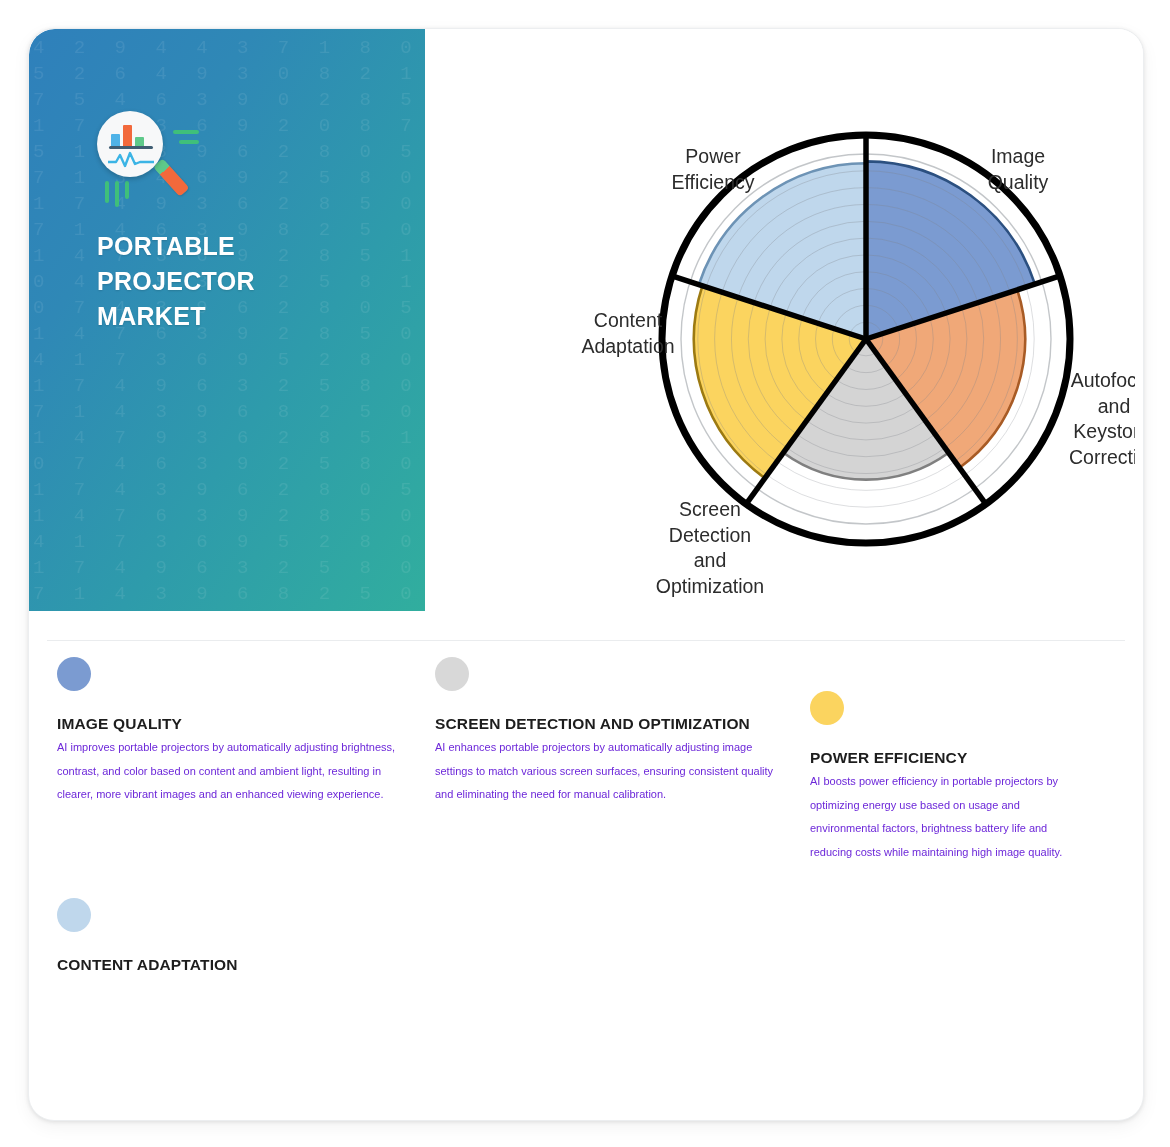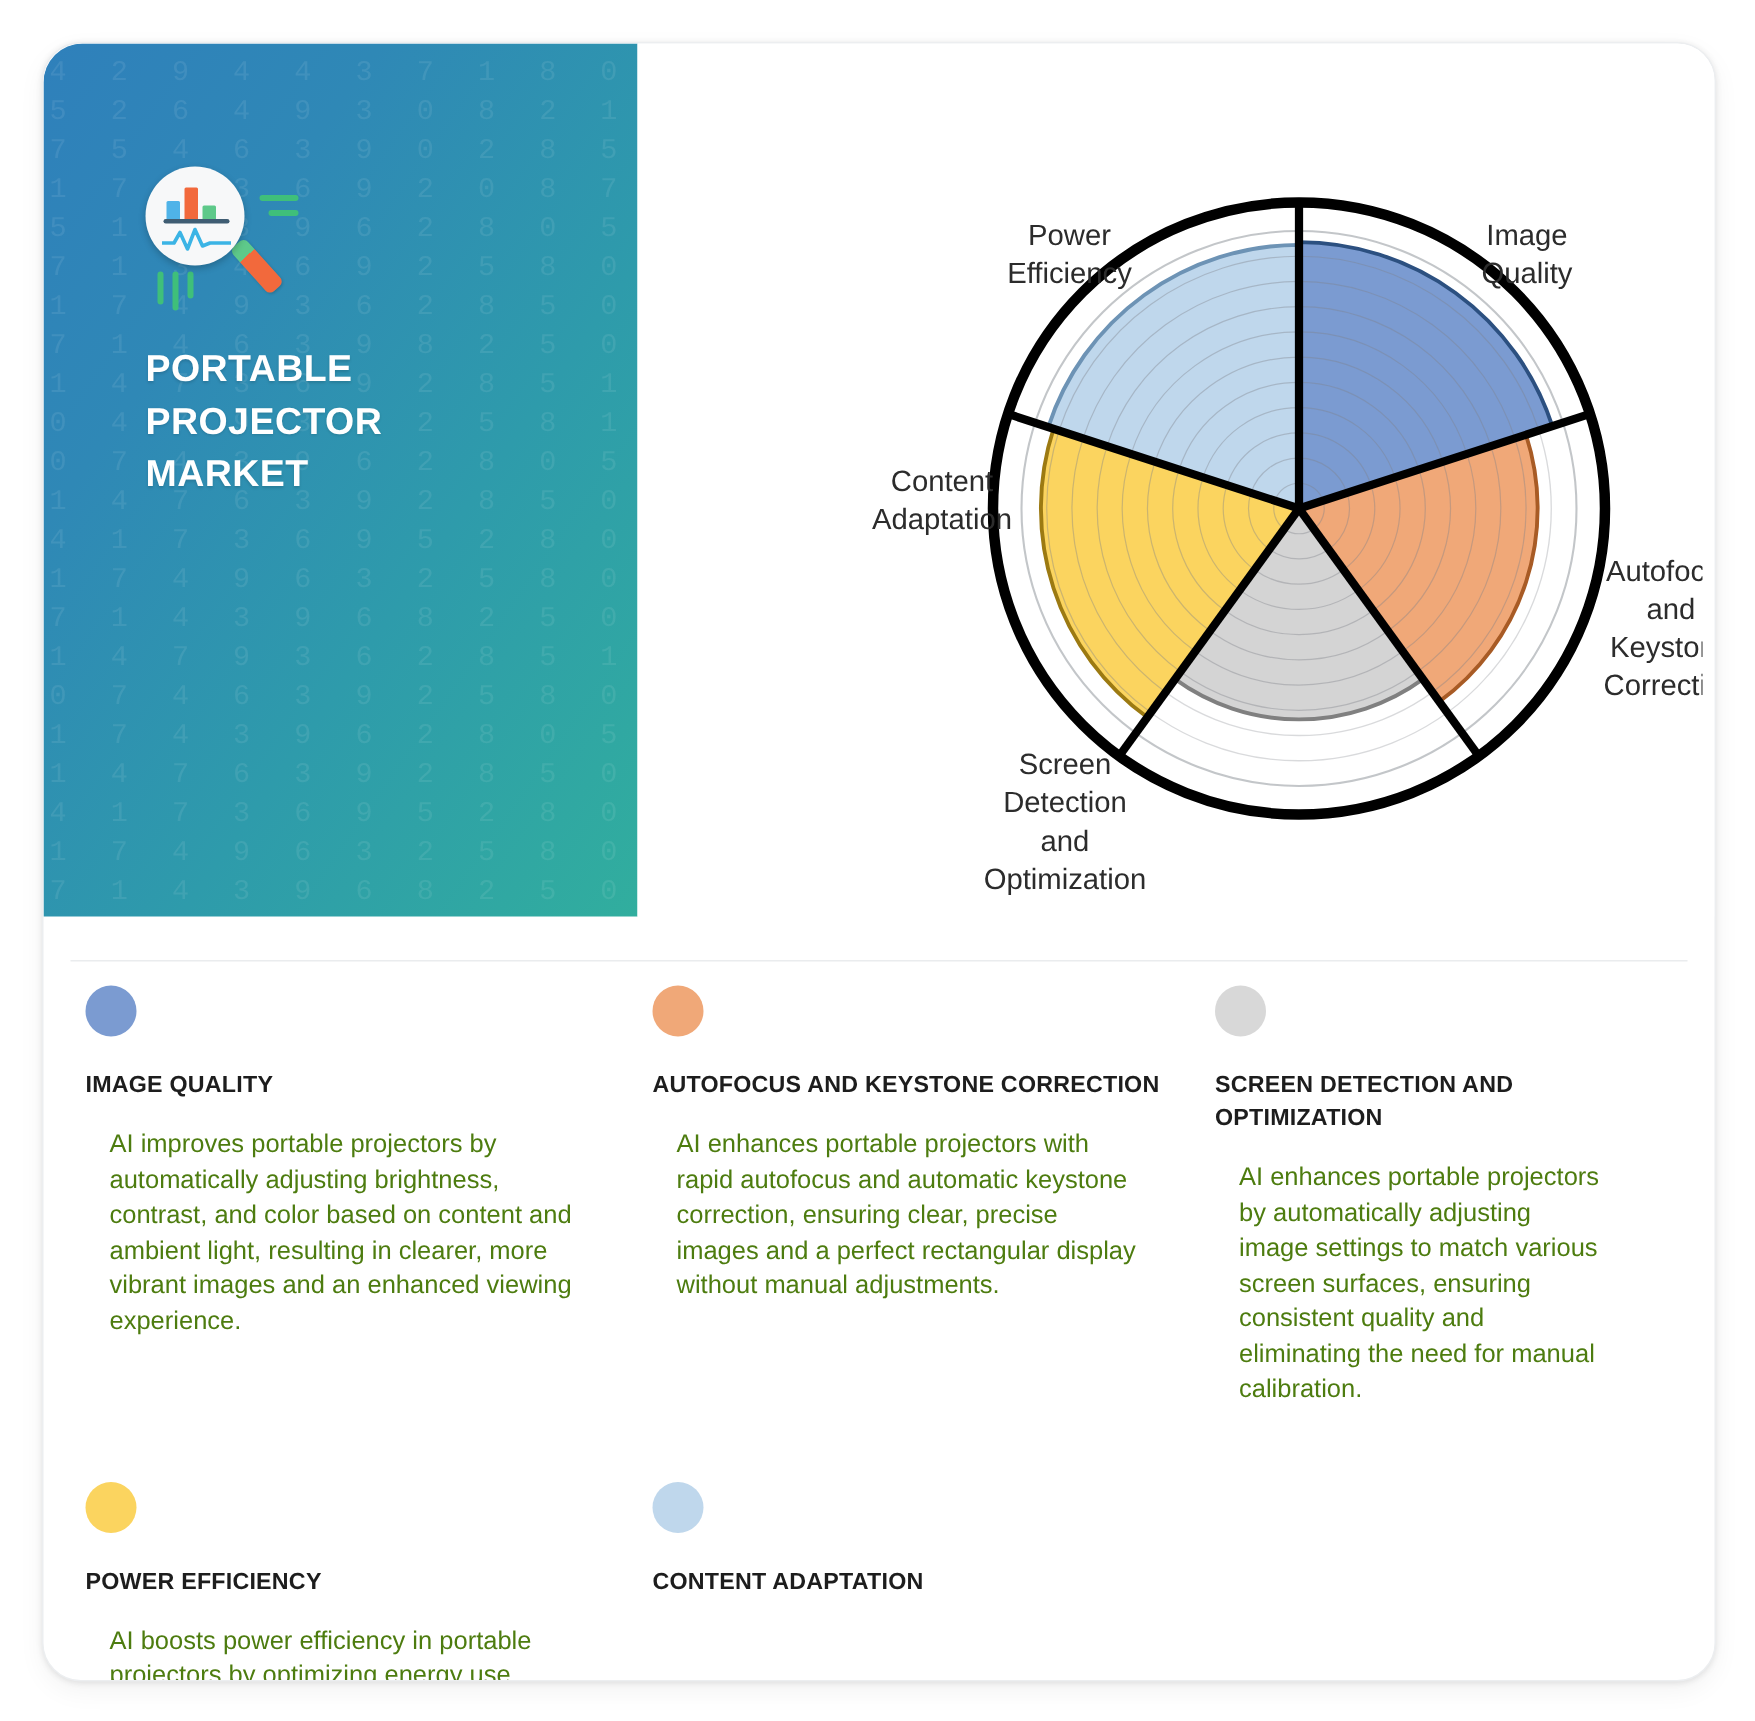--- a/index.html
+++ b/index.html
@@ -90,21 +90,21 @@
   .legend-item{padding:0 34px 0 0;box-sizing:border-box;}
   .legend-item.row2{padding-top:34px;}
   .dot{
     width:34px;height:34px;border-radius:50%;margin:0 0 22px 0;display:block;
   }
   .legend-title{
     font-size:15.5px;font-weight:bold;color:#1d1d1d;
     line-height:22px;margin:0 0 1px 0;letter-spacing:.15px;
   }
   .legend-body{
-    font-size:17px;line-height:23.5px;color:#4d7c0f;margin:16px;
+    font-size:11px;line-height:23.5px;color:#6d28d9;margin:0;
   }
 </style>
 </head>
 <body>
 
 <div id="card">
 
   <div id="left-panel">
     <div id="left-texture">4 2 9 4 4 3 7 1 8 0 5 2 6 4 9 3 0 8 2 1 7 5 4 6 3 9 0 2 8 5 1 7 4 3 6 9 2 0 8 7 5 1 4 3 9 6 2 8 0 5 7 1 3 4 6 9 2 5 8 0 1 7 4 9 3 6 2 8 5 0 7 1 4 6 3 9 8 2 5 0 1 4 7 3 6 9 2 8 5 1 0 4 7 9 3 6 2 5 8 1 0 7 4 3 9 6 2 8 0 5 1 4 7 6 3 9 2 8 5 0 4 1 7 3 6 9 5 2 8 0 1 7 4 9 6 3 2 5 8 0 7 1 4 3 9 6 8 2 5 0 1 4 7 9 3 6 2 8 5 1 0 7 4 6 3 9 2 5 8 0 1 7 4 3 9 6 2 8 0 5 1 4 7 6 3 9 2 8 5 0 4 1 7 3 6 9 5 2 8 0 1 7 4 9 6 3 2 5 8 0 7 1 4 3 9 6 8 2 5 0</div>
     <div id="left-inner">
@@ -229,25 +229,20 @@
   <div id="divider"></div>
 
   <div id="legend">
 
     <div class="legend-item">
       <span class="dot" style="background: rgb(123, 155, 209);"></span>
       <p class="legend-title">IMAGE QUALITY</p>
       <p class="legend-body">AI improves portable projectors by automatically adjusting brightness, contrast, and color based on content and ambient light, resulting in clearer, more vibrant images and an enhanced viewing experience.</p>
     </div>
 
-    <div class="legend-item">
-      <span class="dot" style="background: rgb(240, 168, 120);"></span>
-      <p class="legend-title">AUTOFOCUS AND KEYSTONE CORRECTION</p>
-      <p class="legend-body">AI enhances portable projectors with rapid autofocus and automatic keystone correction, ensuring clear, precise images and a perfect rectangular display without manual adjustments.</p>
-    </div>
 
     <div class="legend-item">
       <span class="dot" style="background: rgb(216, 216, 216);"></span>
       <p class="legend-title">SCREEN DETECTION AND OPTIMIZATION</p>
       <p class="legend-body">AI enhances portable projectors by automatically adjusting image settings to match various screen surfaces, ensuring consistent quality and eliminating the need for manual calibration.</p>
     </div>
 
     <div class="legend-item row2">
       <span class="dot" style="background: rgb(251, 212, 95);"></span>
       <p class="legend-title">POWER EFFICIENCY</p>

